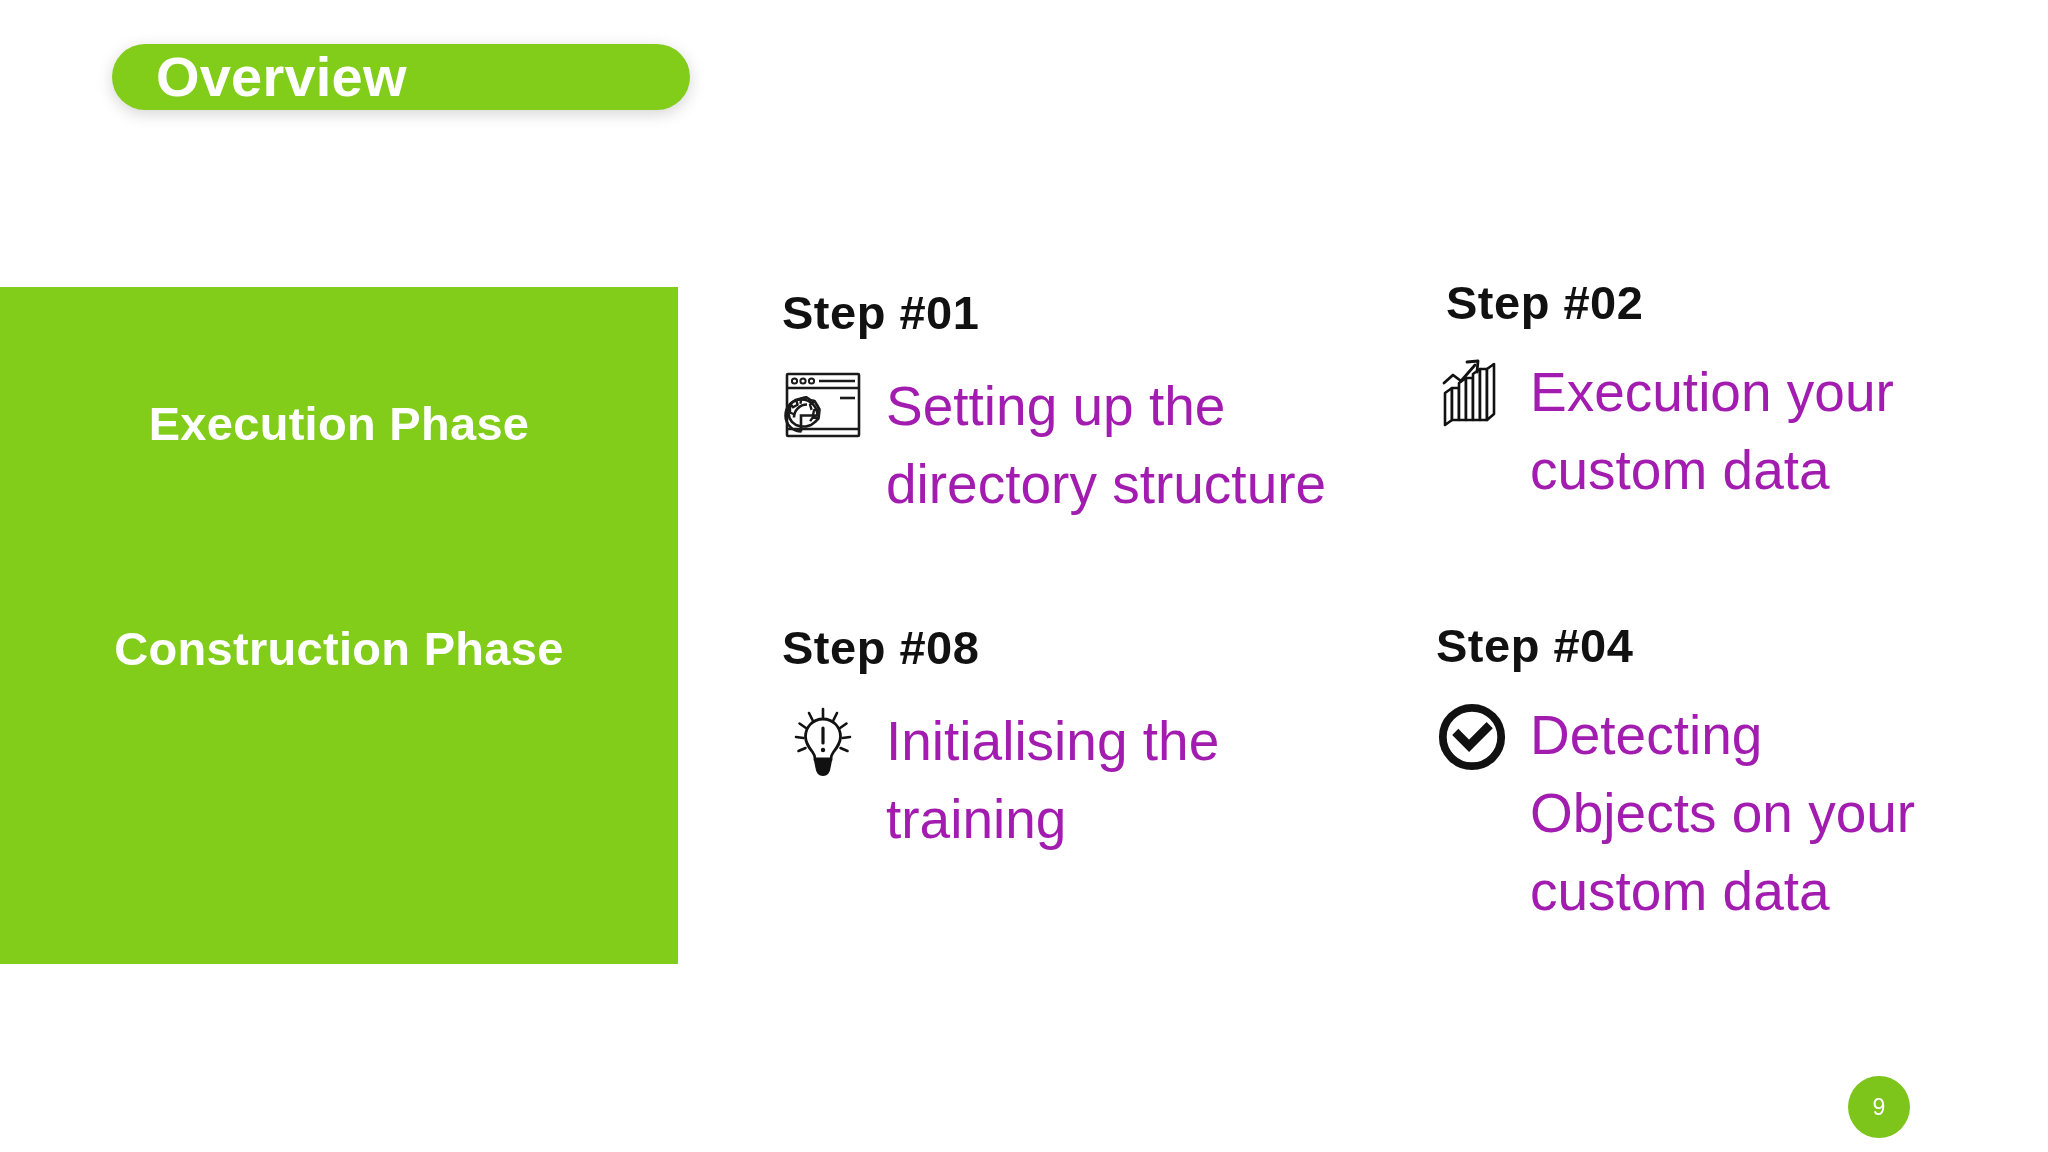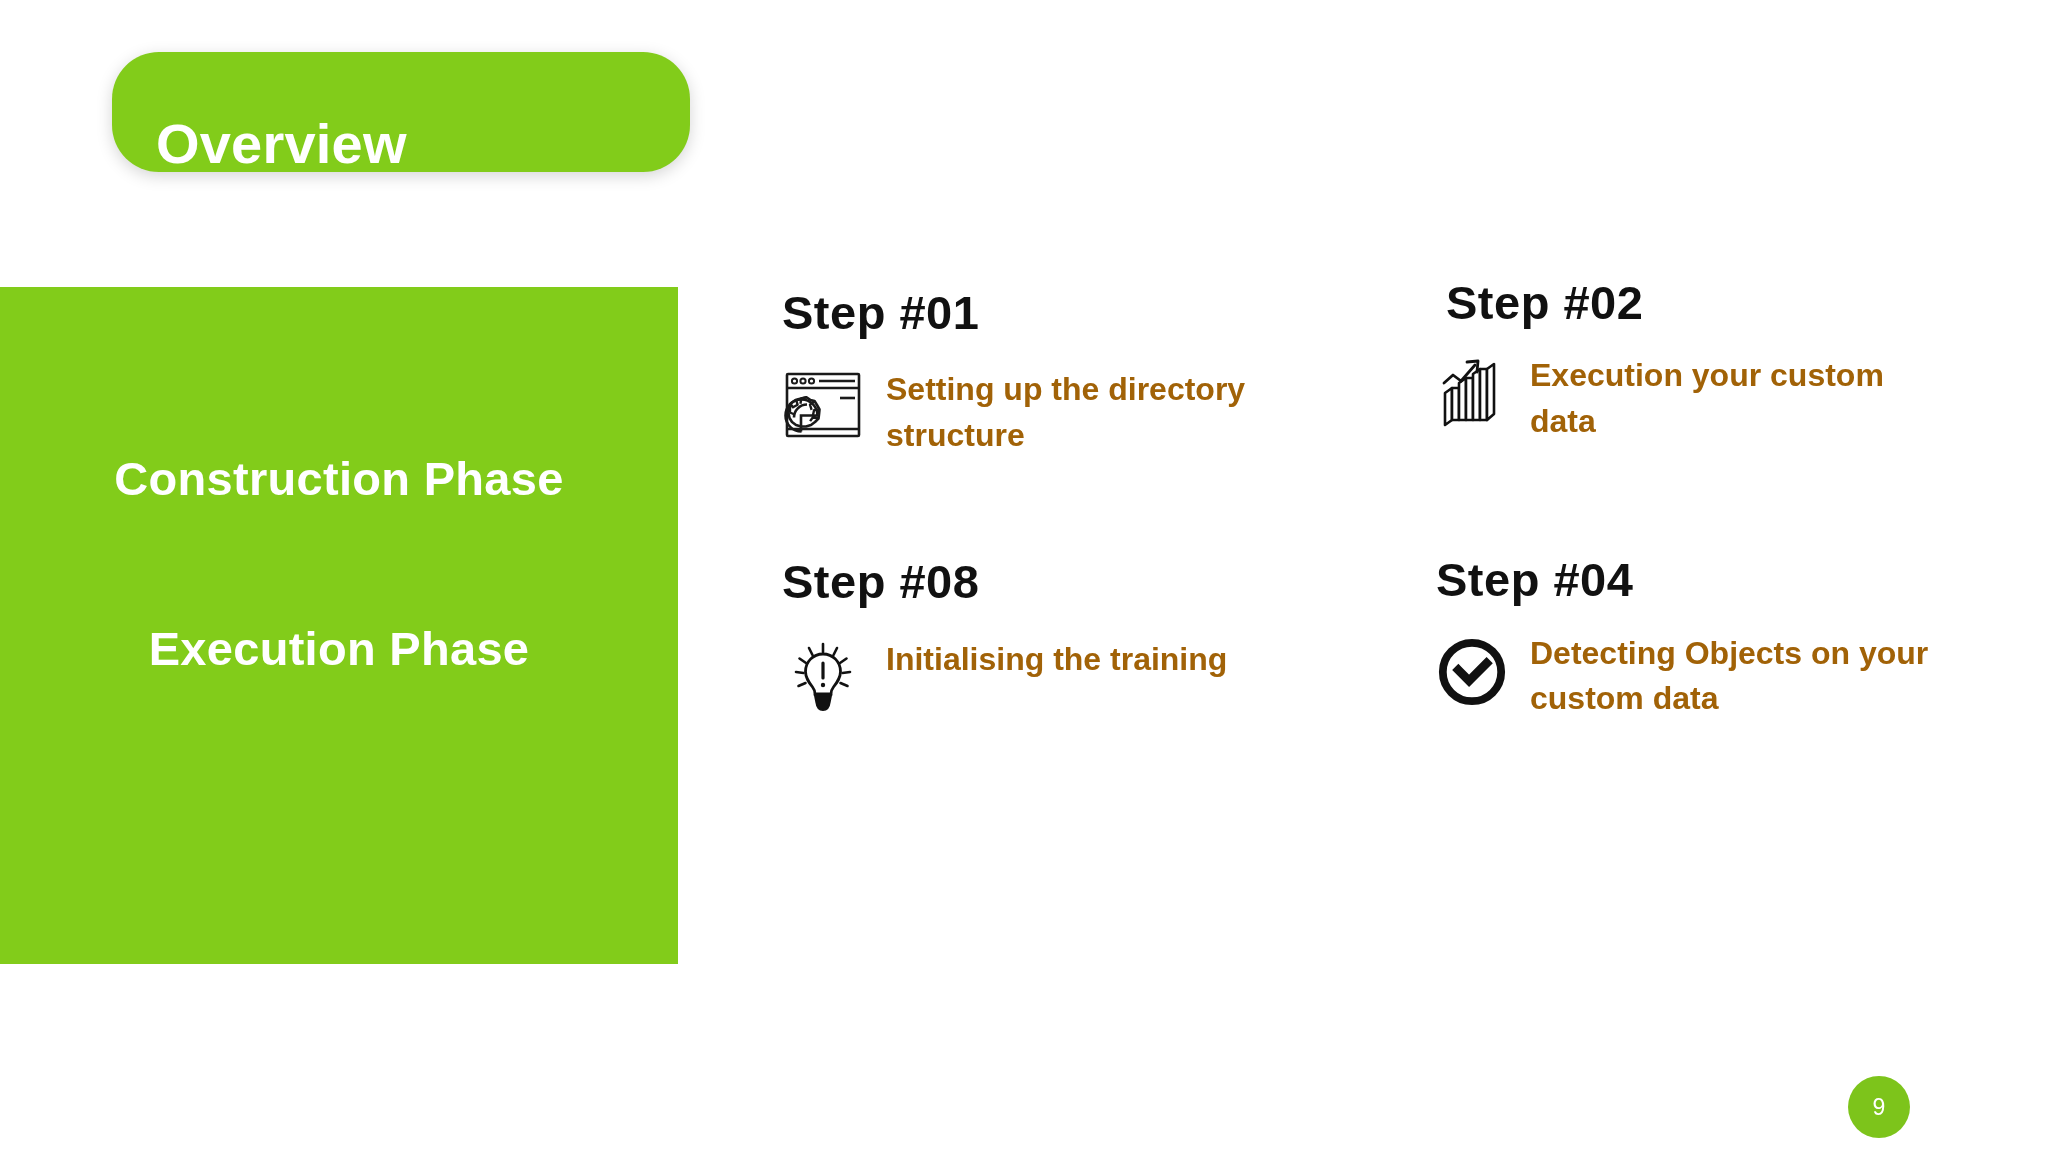--- a/index.html
+++ b/index.html
@@ -13,28 +13,28 @@
     position: relative;
     overflow: hidden;
     font-family: "Liberation Sans", sans-serif;
     -webkit-font-smoothing: antialiased;
   }
 
   
   #title-pill {
     position: absolute;
     left: 112px;
-    top: 52px;
+    top: 44px;
     width: 578px;
-    height: 120px;
+    height: 66px;
     background: #82CC1A;
     border-radius: 47px;
     box-shadow: 0 4px 16px rgba(0,0,0,0.17);
     display: flex;
-    align-items: flex-end;
+    align-items: center;
   }
   #title-pill .pill-text {
     color: #ffffff;
     font-size: 56px;
     font-weight: 600;
     letter-spacing: 0.2px;
     padding-left: 44px;
     line-height: 1;
   }
 
@@ -100,24 +100,24 @@
   .step-icon {
     flex: 0 0 auto;
     width: 82px;
     height: 82px;
     display: flex;
     align-items: flex-start;
     justify-content: center;
     padding-top: 4px;
   }
   .step-text {
-    font-size: 32px;
-    color: #a16207;
+    font-size: 55px;
+    color: #a21caf;
     line-height: 1.42;
-    font-weight: 700;
+    font-weight: 400;
     max-width: 470px;
   }
   .step-card.col-2 .step-text { max-width: 400px; }
   .step-card.col-2 .step-icon { width: 72px; }
 
   
   #step-02 { margin-top: -10px; }
   #step-04 { margin-top: -2px; }
   #step-02 .step-title { margin-bottom: 26px; margin-left: 10px; }
   #step-04 .step-title { margin-bottom: 26px; }
@@ -143,22 +143,22 @@
   }
 </style>
 </head>
 <body>
 
 <div id="title-pill">
   <span class="pill-text">Overview</span>
 </div>
 
 <div id="phase-panel">
+  <div id="phase-execution" class="phase-label">Execution Phase</div>
   <div id="phase-construction" class="phase-label">Construction Phase</div>
-  <div id="phase-execution" class="phase-label">Execution Phase</div>
 </div>
 
 <div id="steps-grid">
 
   <div class="step-card" id="step-01">
     <div class="step-title">Step #01</div>
     <div class="step-body">
       <span class="step-icon">
         <svg width="78" height="68" viewBox="0 0 78 68" fill="none" stroke="#1a1a1a" stroke-width="2.6">
           <rect x="3" y="3" width="72" height="62" rx="1"></rect>

